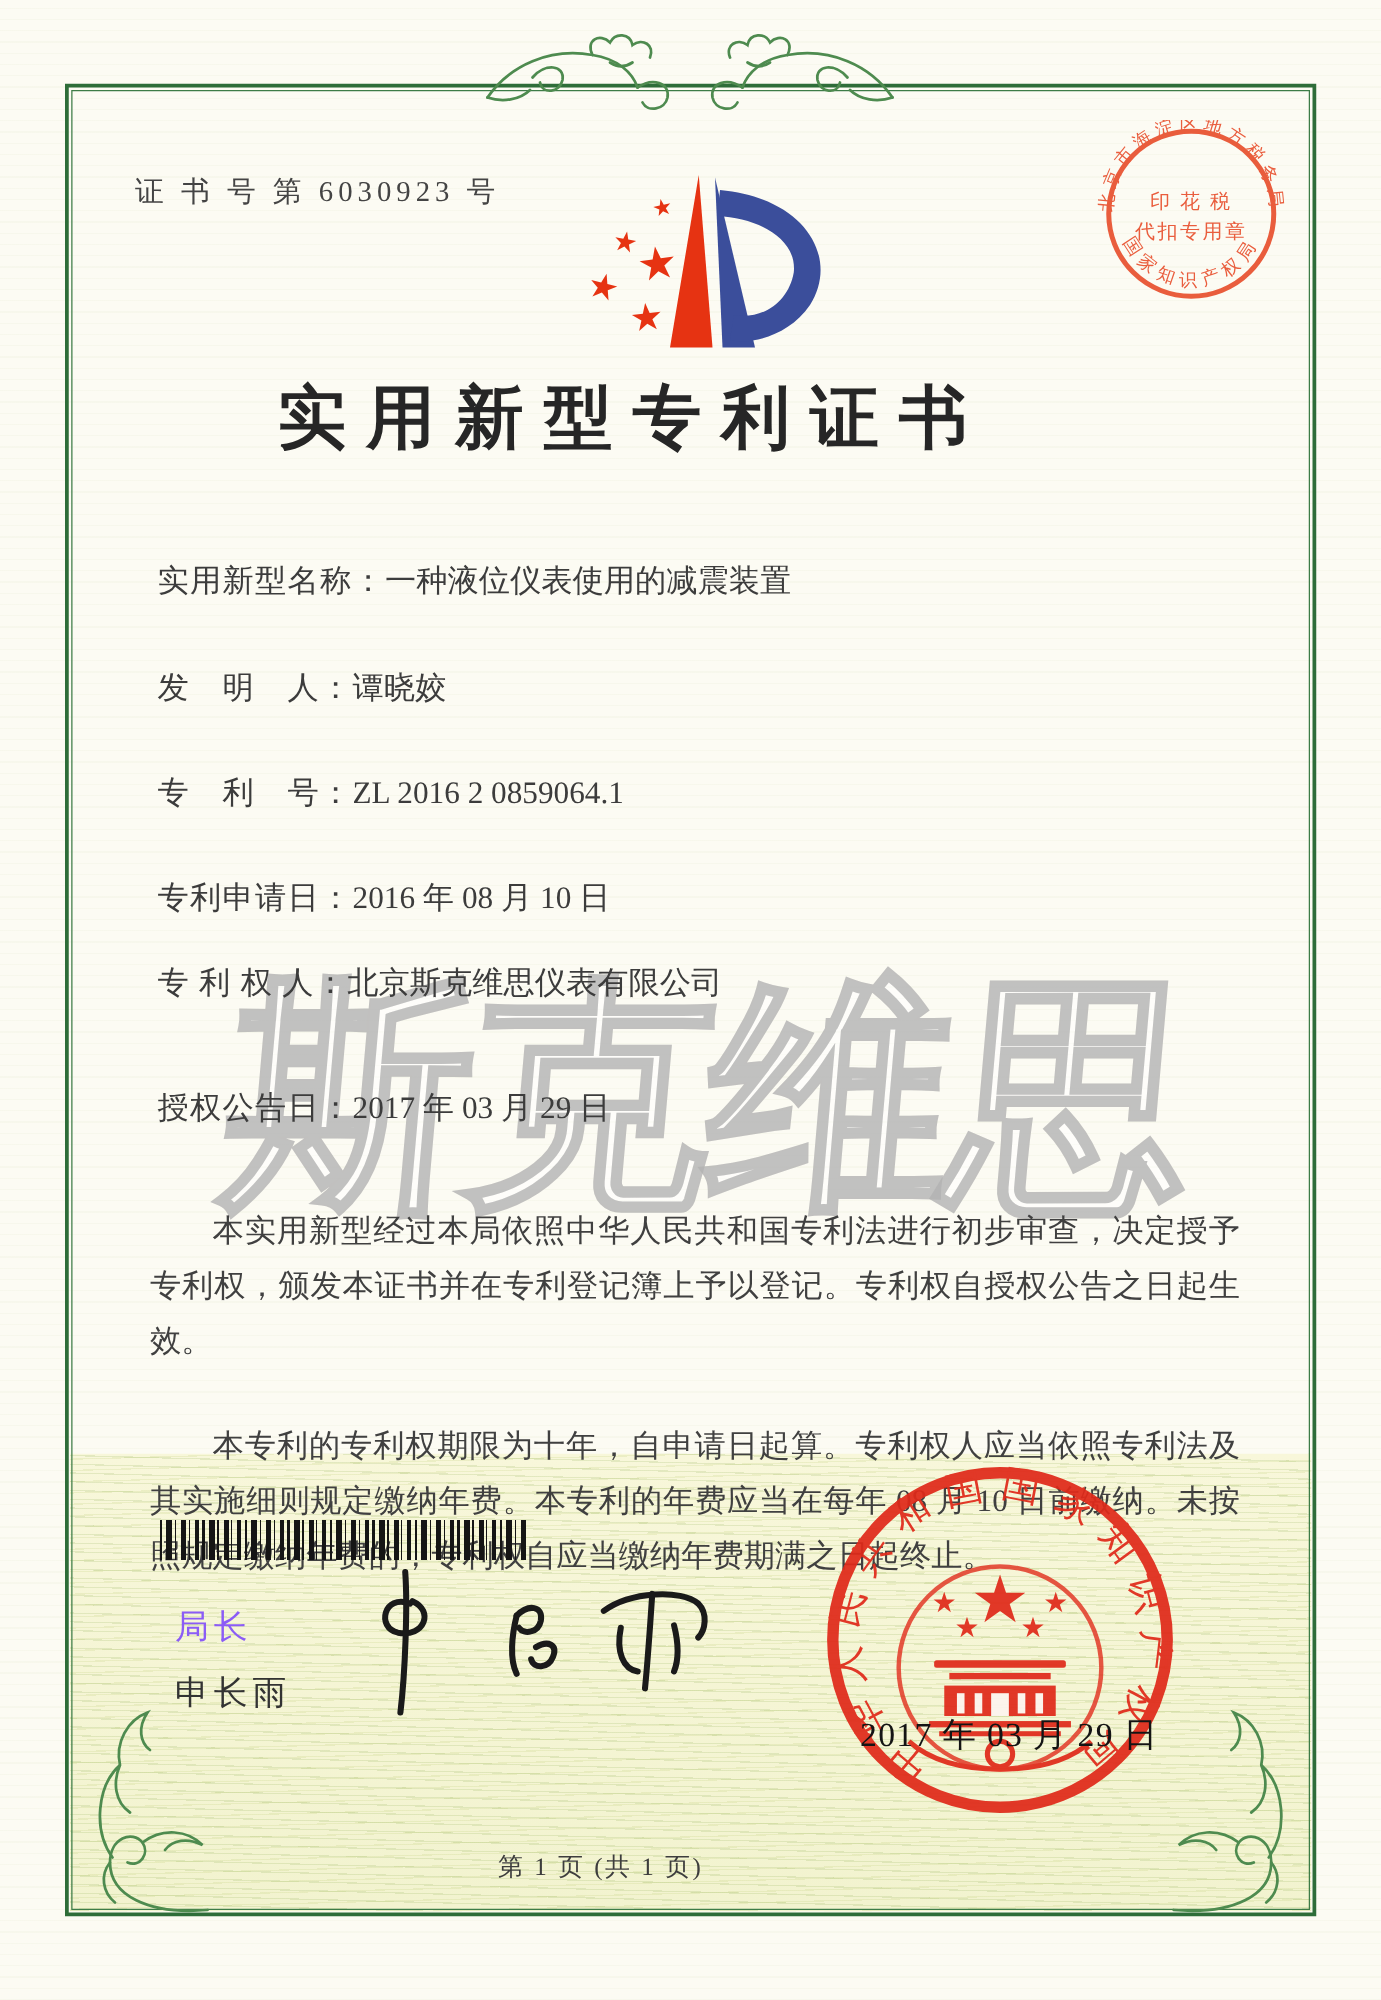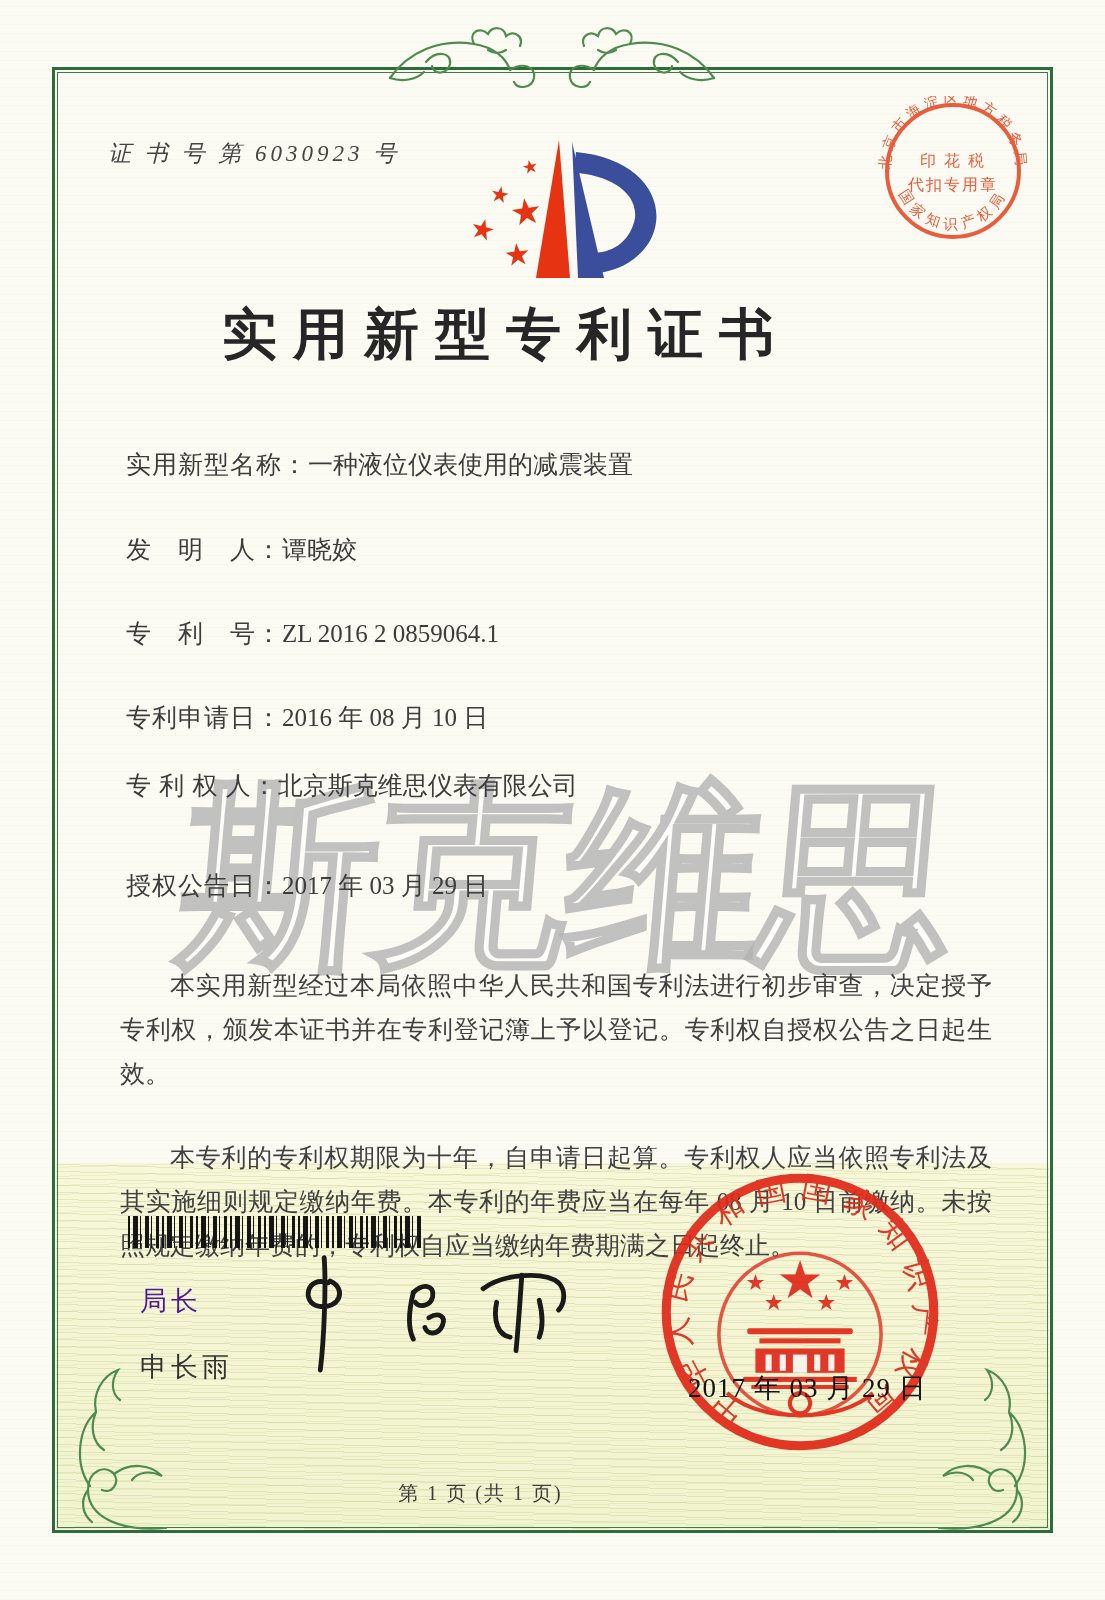--- a/index.html
+++ b/index.html
@@ -36,21 +36,21 @@
     font-family:"Liberation Sans","DejaVu Sans",sans-serif;
     font-size:196px; font-weight:700; letter-spacing:-4px; line-height:1;
     color:rgba(255,255,255,0.55);
     -webkit-text-stroke:3px rgba(178,178,178,0.8);
     transform:skewX(-5deg);
     white-space:nowrap;
   }
   
   .cert-no {
     position:absolute; left:108px; top:138px; z-index:3;
-    font-size:23px; letter-spacing:4px; color:#444;font-style:italic;
+    font-size:23px; letter-spacing:4px; color:#444;
   }
   .logo { position:absolute; left:448px; top:128px; width:240px; height:172px; z-index:3; }
   .logo .star { position:absolute; color:#e63312; line-height:1; font-family:"DejaVu Sans",sans-serif; }
   .logo svg { position:absolute; left:0; top:0; }
   .rev-stamp { position:absolute; left:878px; top:96px; width:150px; height:150px; z-index:3; opacity:.92; }
   .rev-stamp text { font-family:"Liberation Serif","DejaVu Serif",serif; fill:#e8502e; }
   .title {
     position:absolute; left:0; top:298px; width:1012px; z-index:3;
     text-align:center; font-size:55px; font-weight:600; letter-spacing:16px; color:#262626;
   }
@@ -71,22 +71,22 @@
     position:absolute; left:128px; top:1216px; width:294px; height:32px; z-index:3;
     background: repeating-linear-gradient(90deg,
       #151515 0 2px, rgba(0,0,0,0) 2px 5px,
       #151515 5px 10px, rgba(0,0,0,0) 10px 12px,
       #151515 12px 13px, rgba(0,0,0,0) 13px 17px,
       #151515 17px 21px, rgba(0,0,0,0) 21px 23px,
       #151515 23px 24px, rgba(0,0,0,0) 24px 28px,
       #151515 28px 31px, rgba(0,0,0,0) 31px 34px);
   }
   
-  .signer-role { position:absolute; left:140px; top:1283px; font-size:27px; letter-spacing:4px; z-index:3; color:#4c1d95; }
-  .signer-name { position:absolute; left:140px; top:1336px; font-size:27px; letter-spacing:4px; z-index:3; color:#333;margin-top:13px; }
+  .signer-role { position:absolute; left:140px; top:1283px; font-size:27px; letter-spacing:4px; z-index:3; color:#8b5cf6; }
+  .signer-name { position:absolute; left:140px; top:1336px; font-size:27px; letter-spacing:4px; z-index:3; color:#333; }
   .signature { position:absolute; left:268px; top:1244px; z-index:3; }
   
   .seal { position:absolute; left:648px; top:1160px; width:304px; height:304px; z-index:3; opacity:.93; }
   .seal text { font-family:"Liberation Serif","DejaVu Serif",serif; fill:#e02a1a; }
   .issue-date { position:absolute; left:688px; top:1370px; z-index:4; font-size:27px; letter-spacing:1px; color:#141414; }
   
   .page-footer { position:absolute; left:0; top:1480px; width:961px; text-align:center; font-size:20px; letter-spacing:2px; z-index:3; color:#3d3d3d; }
   
   .ornament { position:absolute; z-index:2; }
   .ornament path, .ornament circle { stroke:#4e8b4f; fill:none; stroke-width:2.2; stroke-linecap:round; }

